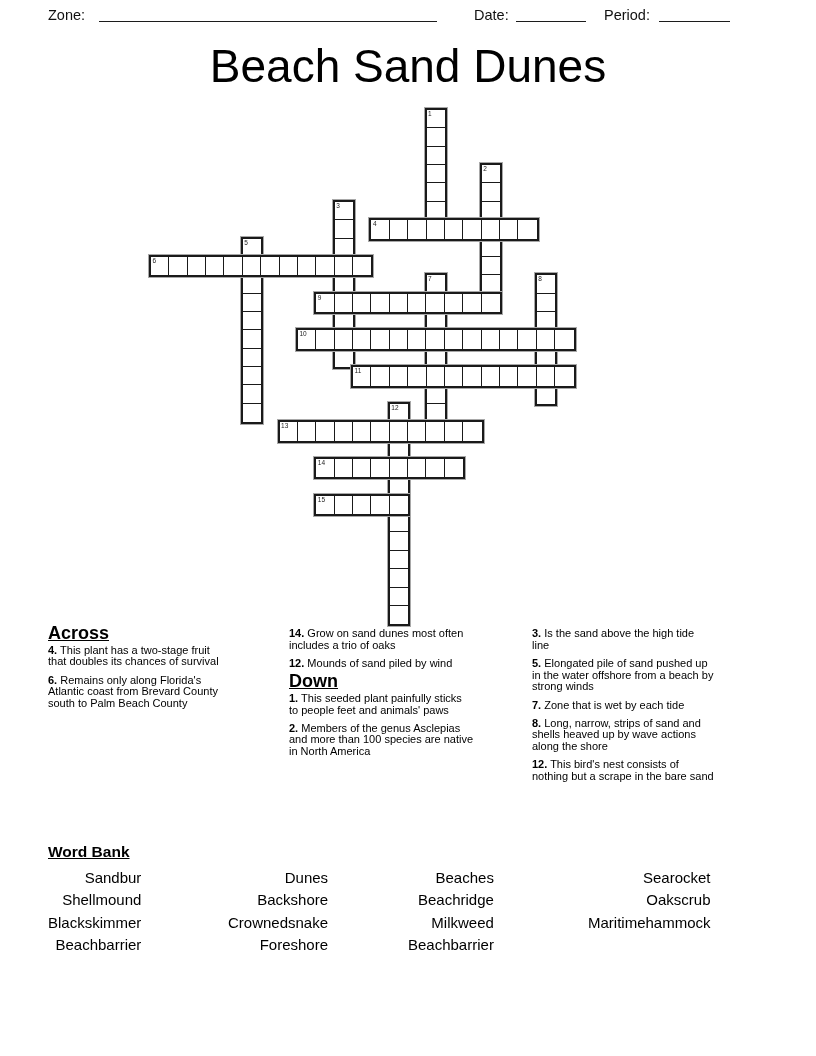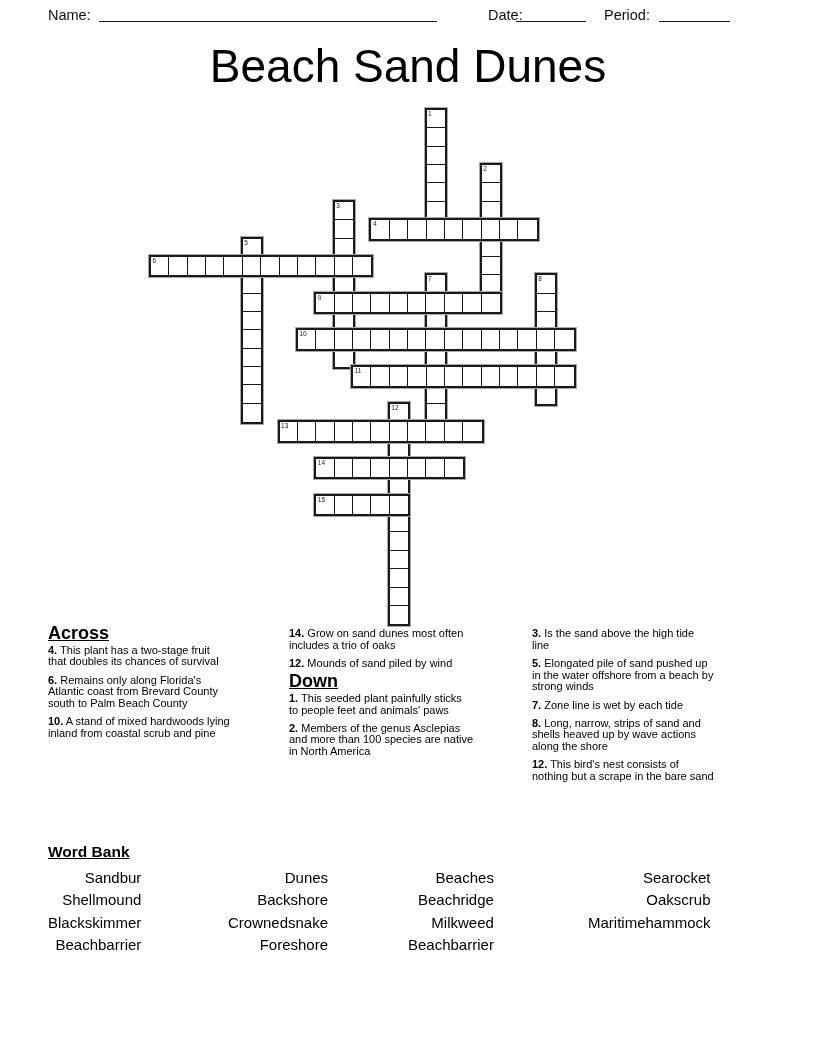--- a/index.html
+++ b/index.html
@@ -36,23 +36,23 @@
 
   
   .wb-title{position:absolute;left:48px;top:843px;font-size:15.5px;font-weight:bold;
             text-decoration:underline;line-height:18px;}
   .wb-col{position:absolute;top:867px;font-size:15px;line-height:22.4px;}
   .wb-item{height:22.4px;text-align:right;}
 </style>
 </head>
 <body>
 
-<span class="hdr-label" style="left:48px">Name:</span>
+<span class="hdr-label" style="left:48px">Zone:</span>
 <div class="write-line" style="left:99px;width:338px"></div>
-<span class="hdr-label" style="left:488px">Date:</span>
+<span class="hdr-label" style="left:474px">Date:</span>
 <div class="write-line" style="left:516px;width:70px"></div>
 <span class="hdr-label" style="left:604px">Period:</span>
 <div class="write-line" style="left:659px;width:71px"></div>
 
 <div class="title">Beach Sand Dunes</div>
 
 <div id="grid">
     <div class="word down" style="left: 424.55px; top: 108px; width: 18.37px; height: 128.59px;">
       <div class="cell"></div>
       <div class="cell"></div>
@@ -244,41 +244,39 @@
     </div>
   </div>
 
 <div class="cluecol" id="cluecol0" style="left:48px">
     <p class="hdr">Across</p>
     <p class="clue"><b>4.</b><span> This plant has a two-stage fruit
 that doubles its chances of survival</span></p>
     <p class="clue"><b>6.</b><span> Remains only along Florida's
 Atlantic coast from Brevard County
 south to Palm Beach County</span></p>
-    <p class="clue"><b>10.</b><span> A stand of mixed hardwoods lying
-inland from coastal scrub and pine</span></p>
   </div>
 <div class="cluecol" id="cluecol1" style="left:289px">
     <p class="clue"><b>14.</b><span> Grow on sand dunes most often
 includes a trio of oaks</span></p>
     <p class="clue"><b>12.</b><span> Mounds of sand piled by wind</span></p>
     <p class="hdr">Down</p>
     <p class="clue"><b>1.</b><span> This seeded plant painfully sticks
 to people feet and animals' paws</span></p>
     <p class="clue"><b>2.</b><span> Members of the genus Asclepias
 and more than 100 species are native
 in North America</span></p>
   </div>
 <div class="cluecol" id="cluecol2" style="left:532px">
     <p class="clue"><b>3.</b><span> Is the sand above the high tide
 line</span></p>
     <p class="clue"><b>5.</b><span> Elongated pile of sand pushed up
 in the water offshore from a beach by
 strong winds</span></p>
-    <p class="clue"><b>7.</b><span> Zone line is wet by each tide</span></p>
+    <p class="clue"><b>7.</b><span> Zone that is wet by each tide</span></p>
     <p class="clue"><b>8.</b><span> Long, narrow, strips of sand and
 shells heaved up by wave actions
 along the shore</span></p>
     <p class="clue"><b>12.</b><span> This bird's nest consists of
 nothing but a scrape in the bare sand</span></p>
   </div>
 
 <div class="wb-title">Word Bank</div>
 <div class="wb-col" id="wbcol0" style="left:48px">
     <div class="wb-item">Sandbur</div>

